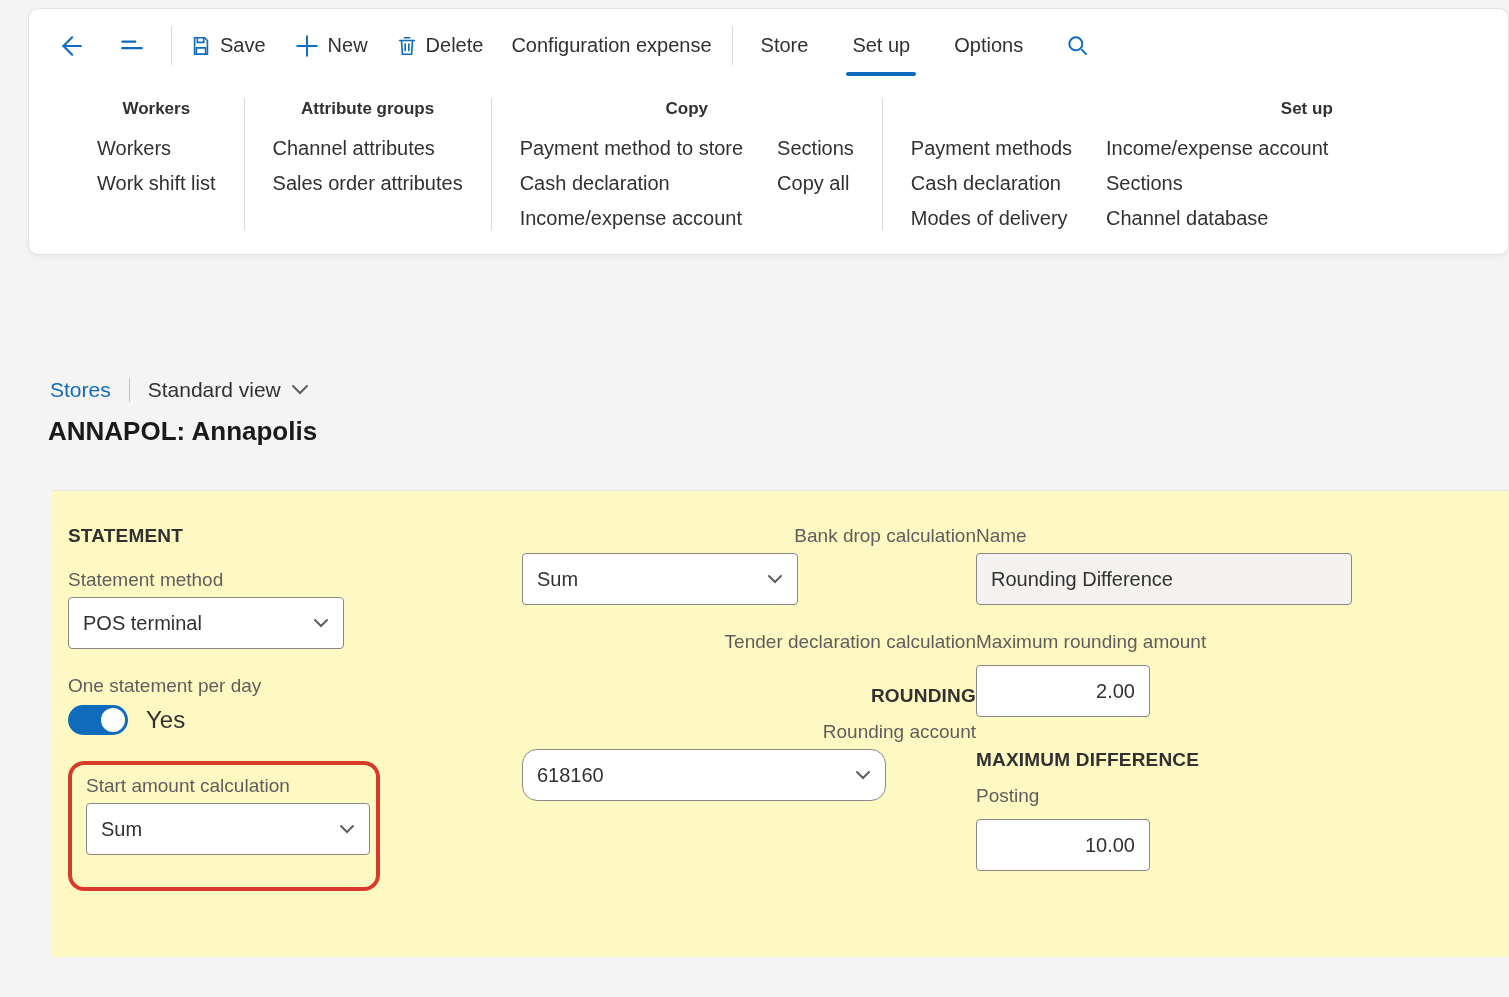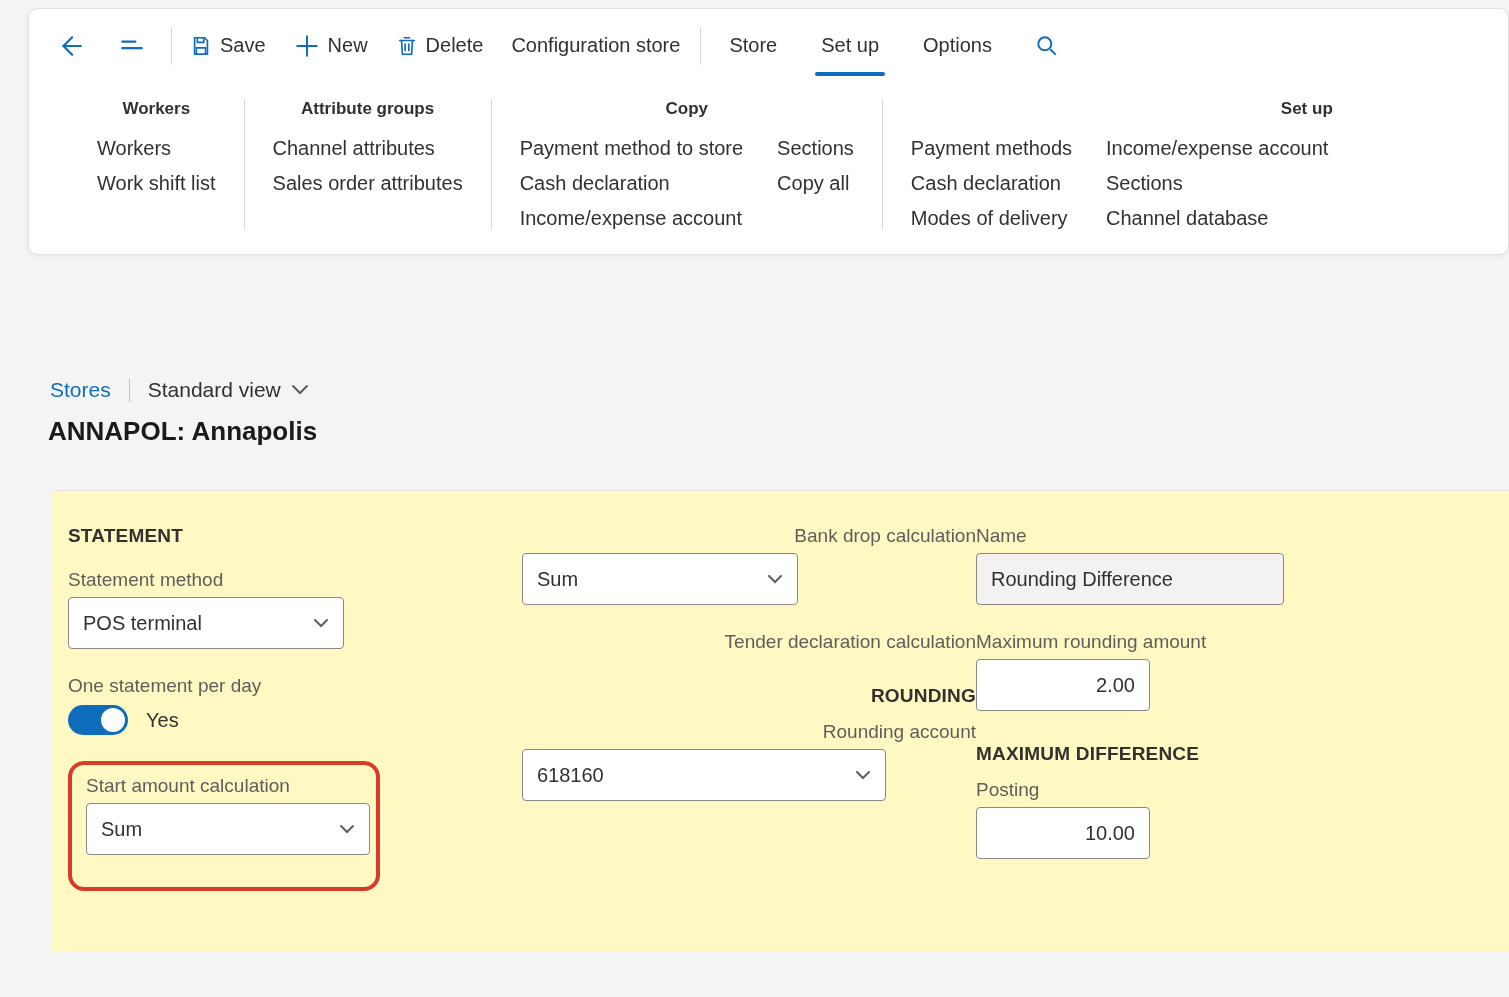--- a/index.html
+++ b/index.html
@@ -173,23 +173,23 @@
     margin-left: 10px;
   }
   .textish.readonly {
     background: #f3f2f1;
     color: #323130;
   }
   .textish.right { justify-content: flex-end; }
 
   .w276 { width: 276px; }
   .w284 { width: 284px; }
-  .w364 { width: 364px; }
-  .w174 { width: 174px; }
-  .w380 { width: 308px; }
+  .w364 { width: 364px; border-radius: 15px; }
+  .w174 { width: 174px; margin-top: 12px; }
+  .w380 { width: 376px; }
 
   .toggle-row {
     display: flex;
     align-items: center;
     gap: 18px;
     margin-top: 8px;
   }
   .toggle {
     width: 60px; height: 30px;
     border-radius: 15px;
@@ -197,21 +197,21 @@
     position: relative;
     cursor: pointer;
   }
   .toggle .knob {
     position: absolute;
     right: 3px; top: 3px;
     width: 24px; height: 24px;
     border-radius: 50%;
     background: #fff;
   }
-  .toggle-text { font-size: 20px; }
+  .toggle-text { font-size: 24px; }
 
   .highlight-box {
     border: 4px solid #d93b2b;
     border-radius: 16px;
     padding: 10px 14px 32px 14px;
     width: 312px;
     margin-top: 22px;
   }
 
   
@@ -276,21 +276,21 @@
             <path d="M9 3h6"></path>
             <path d="M6 6l1 15h10l1-15"></path>
             <path d="M10 10v7"></path>
             <path d="M14 10v7"></path>
         </svg>
       </span>
       <span>Delete</span>
     </div>
 
     <div class="tool">
-      <span>Configuration store</span>
+      <span>Configuration expense</span>
     </div>
 
     <div class="vsep sep-before-tabs"></div>
 
     <div class="tool tab">
       <span>Store</span>
     </div>
     <div class="tool tab active">
       <span>Set up</span>
     </div>

